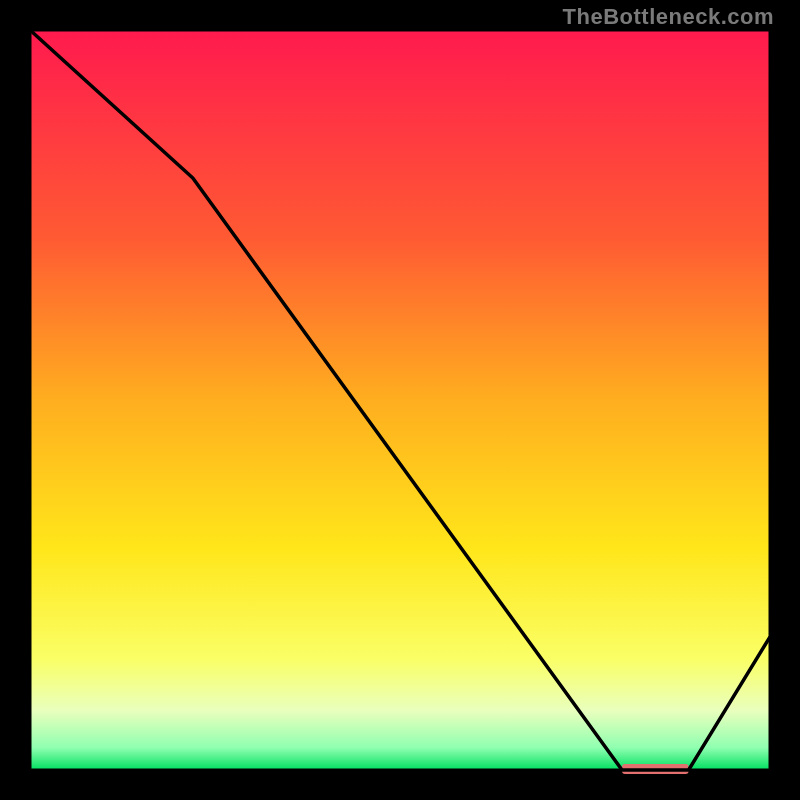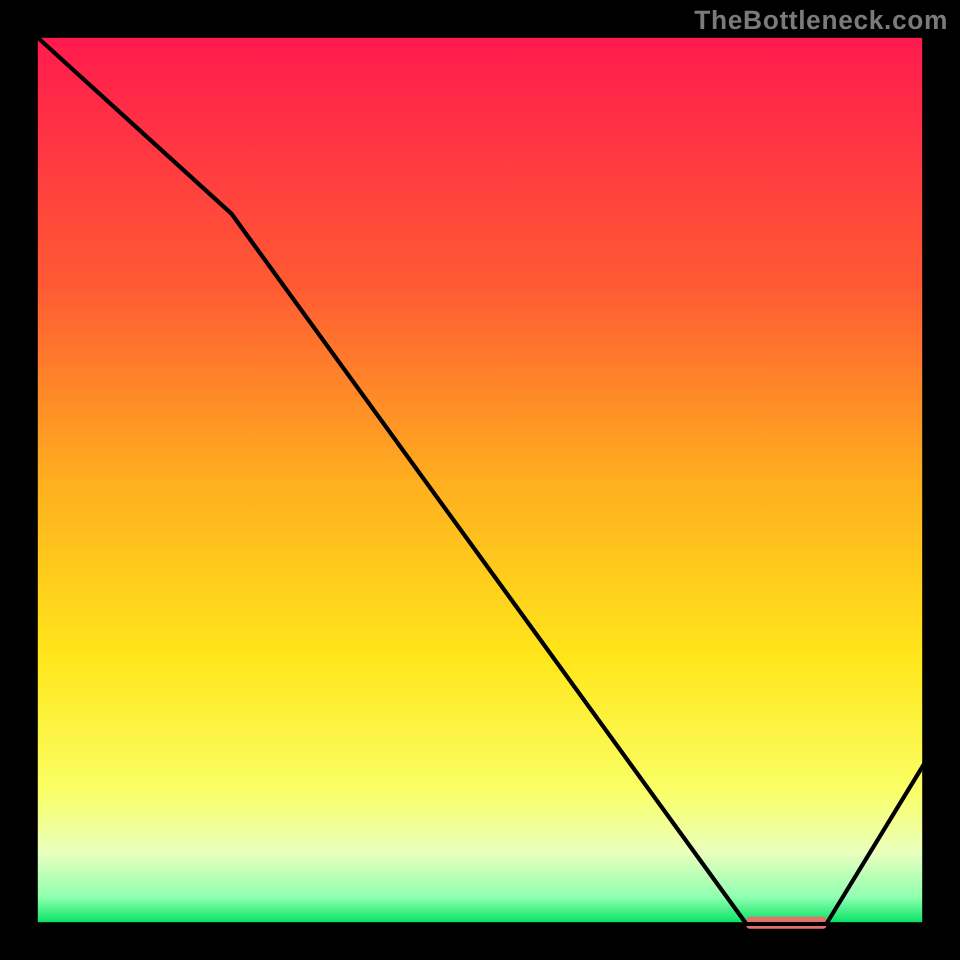--- a/index.html
+++ b/index.html
@@ -12,21 +12,21 @@
     overflow: hidden;
   }
   .chart-outer {
     position: relative;
     width: 800px;
     height: 800px;
   }
   .watermark {
     position: absolute;
     top: 4px;
-    right: 10px;
+    right: 26px;
     color: #7a7a7a;
     font-size: 22px;
     font-weight: 600;
     letter-spacing: 0.5px;
     z-index: 5;
   }
   svg {
     display: block;
   }
 </style>

